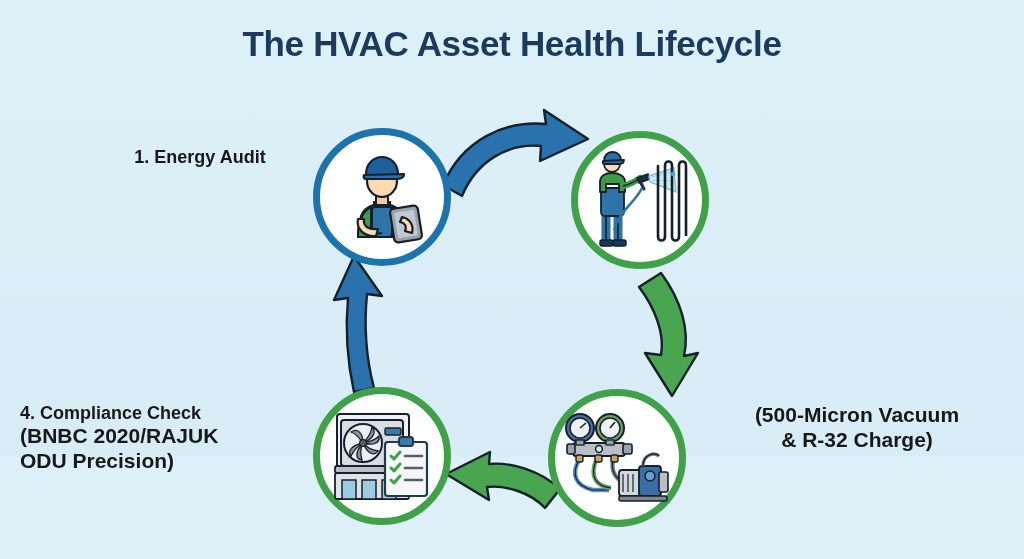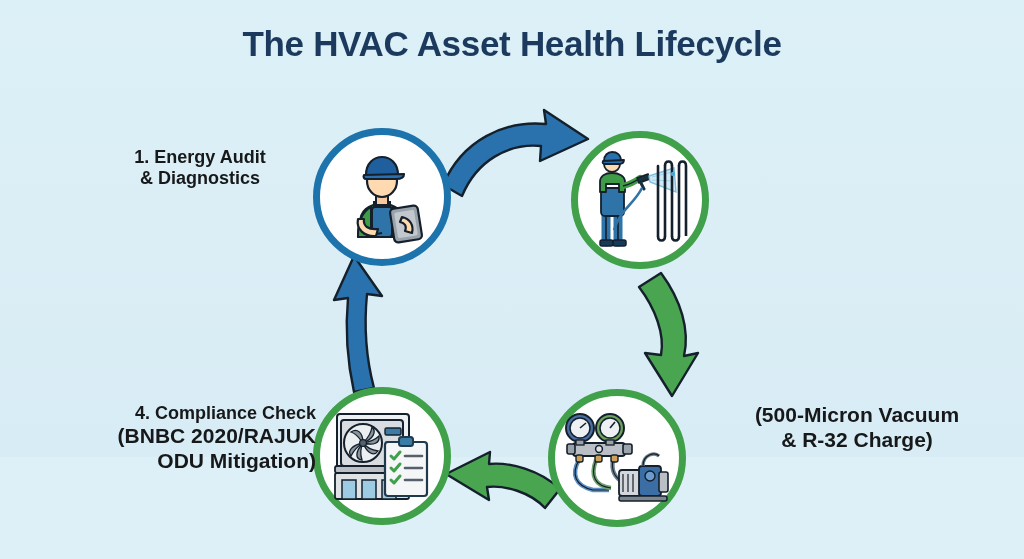--- a/index.html
+++ b/index.html
@@ -64,21 +64,21 @@
     line-height: 1.18;
     white-space: nowrap;
   }
   .label .l1 { font-size: 18px; display: block; }
   .label .l2 { font-size: 21px; display: block; }
   .label.right { text-align: left; }
 
   #label1 { left: 92px;  top: 147px; text-align: center; width: 216px; }
   #label2 { left: 726px; top: 160px; }
   #label3 { left: 712px; top: 403px; text-align: center; width: 290px;}
-  #label4 { left: 20px;  top: 403px; text-align: right; width: 296px;}
+  #label4 { left: 20px;  top: 403px; text-align: left; width: 296px;}
 
   
   #arrows {
     position: absolute;
     left: 0; top: 0;
     width: 1024px; height: 559px;
     pointer-events: none;
   }
 </style>
 </head>
@@ -291,28 +291,27 @@
       <g stroke="#55606a" stroke-width="2.6" stroke-linecap="round">
         <line x1="76" y1="50" x2="93" y2="50"></line>
         <line x1="76" y1="62" x2="93" y2="62"></line>
         <line x1="76" y1="74" x2="93" y2="74"></line>
       </g>
     </svg>
   </div>
 
   <div class="label" id="label1">
     <span class="l1">1. Energy Audit</span>
-    <span class="l1">&amp; Diagnostics</span>
   </div>
 
 
   <div class="label" id="label3">
     <span class="l2">(500-Micron Vacuum</span>
     <span class="l2">&amp; R-32 Charge)</span>
   </div>
 
   <div class="label" id="label4">
     <span class="l1">4. Compliance Check</span>
     <span class="l2">(BNBC 2020/RAJUK</span>
-    <span class="l2">ODU Mitigation)</span>
+    <span class="l2">ODU Precision)</span>
   </div>
 
 </div>
 
 </body></html>

